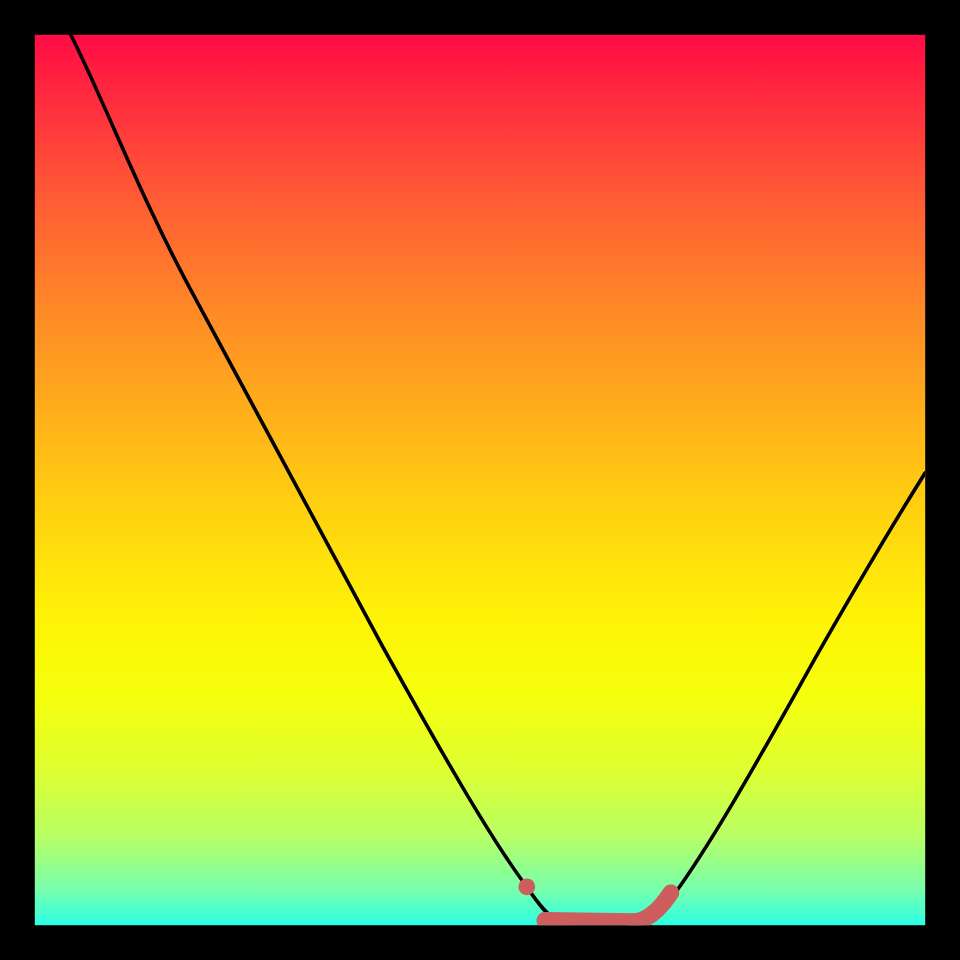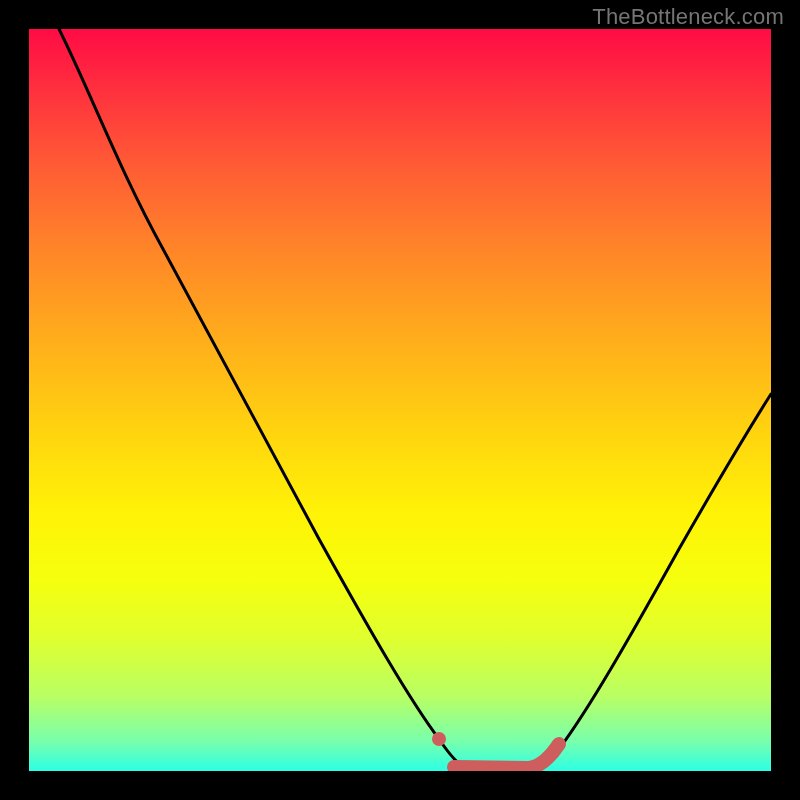--- a/index.html
+++ b/index.html
@@ -81,14 +81,13 @@
                C 505 740, 518 735, 530 720
                C 560 680, 600 610, 650 520
                C 690 450, 720 400, 742 365" fill="none" stroke="#000" stroke-width="3" stroke-linecap="round"></path>
       <g>
         <circle cx="410" cy="710" r="7" fill="#cd5e5d"></circle>
         <path d="M 425 738 L 500 739" fill="none" stroke="#cd5e5d" stroke-width="14" stroke-linecap="round"></path>
         <path d="M 500 739 C 510 738, 520 730, 530 715" fill="none" stroke="#cd5e5d" stroke-width="14" stroke-linecap="round"></path>
       </g>
     </svg>
   </div>
-  <div class="attribution">TheBottleneck.com</div>
 </div>
 
 </body></html>

